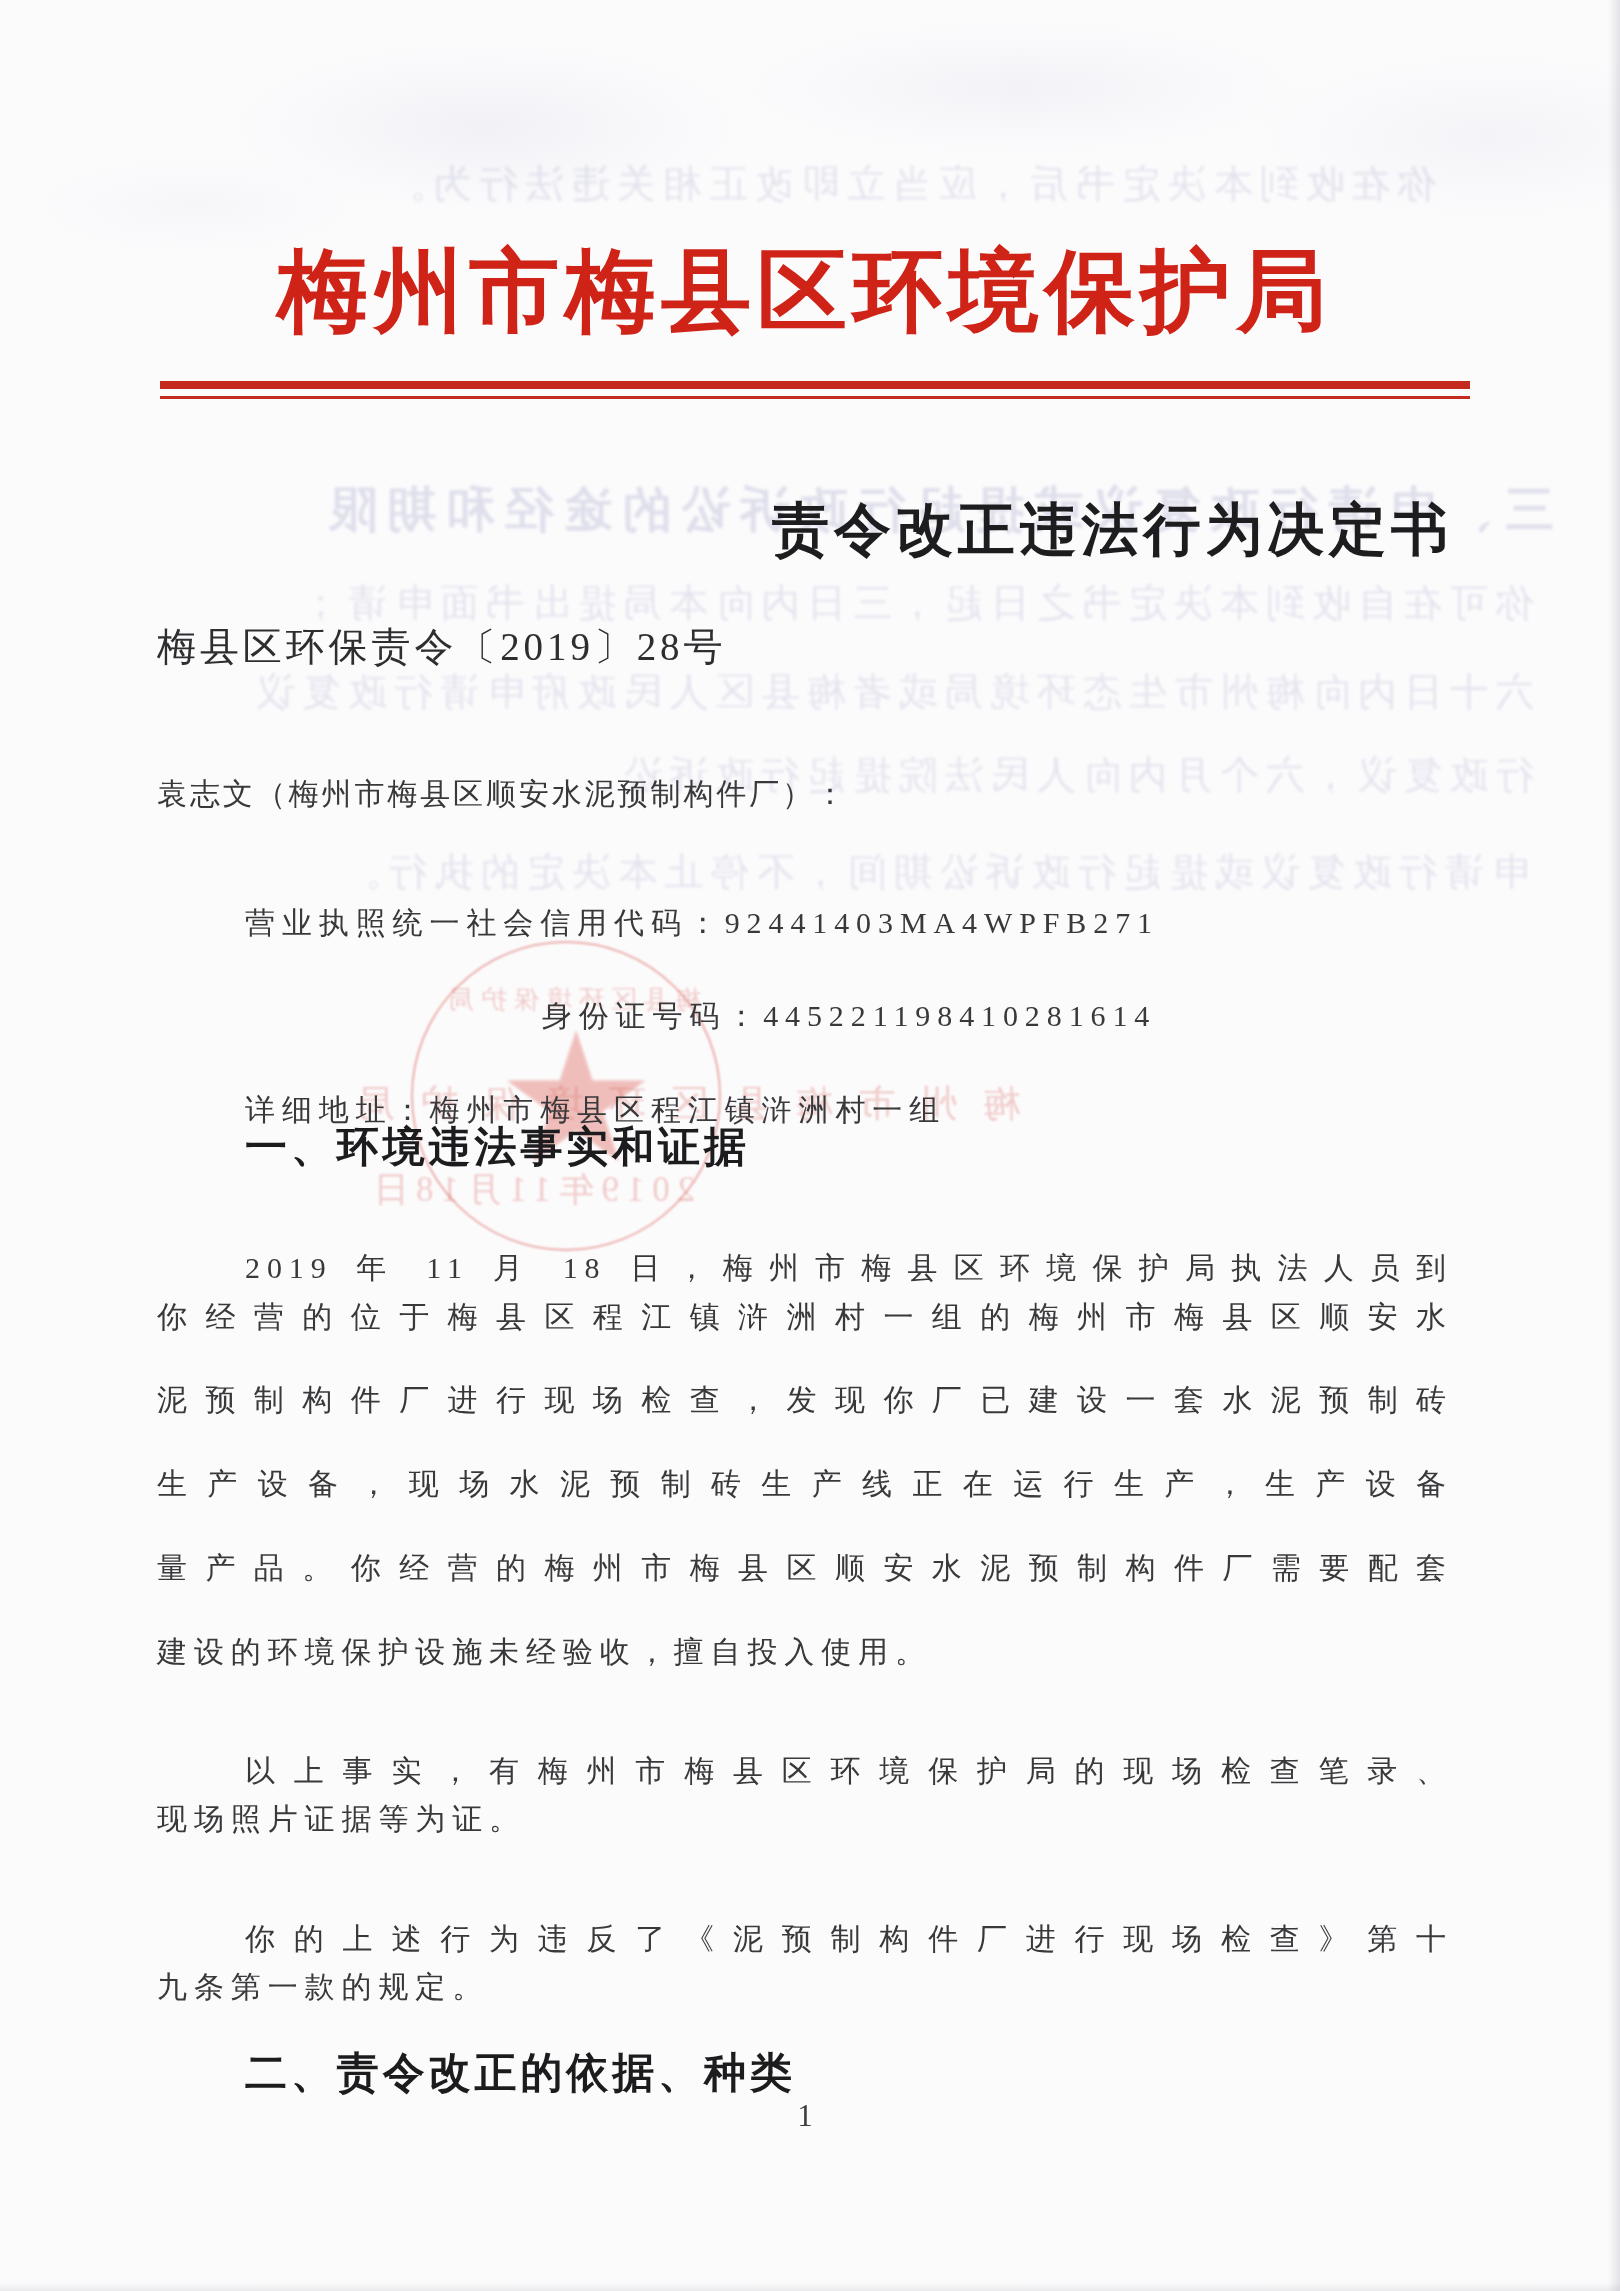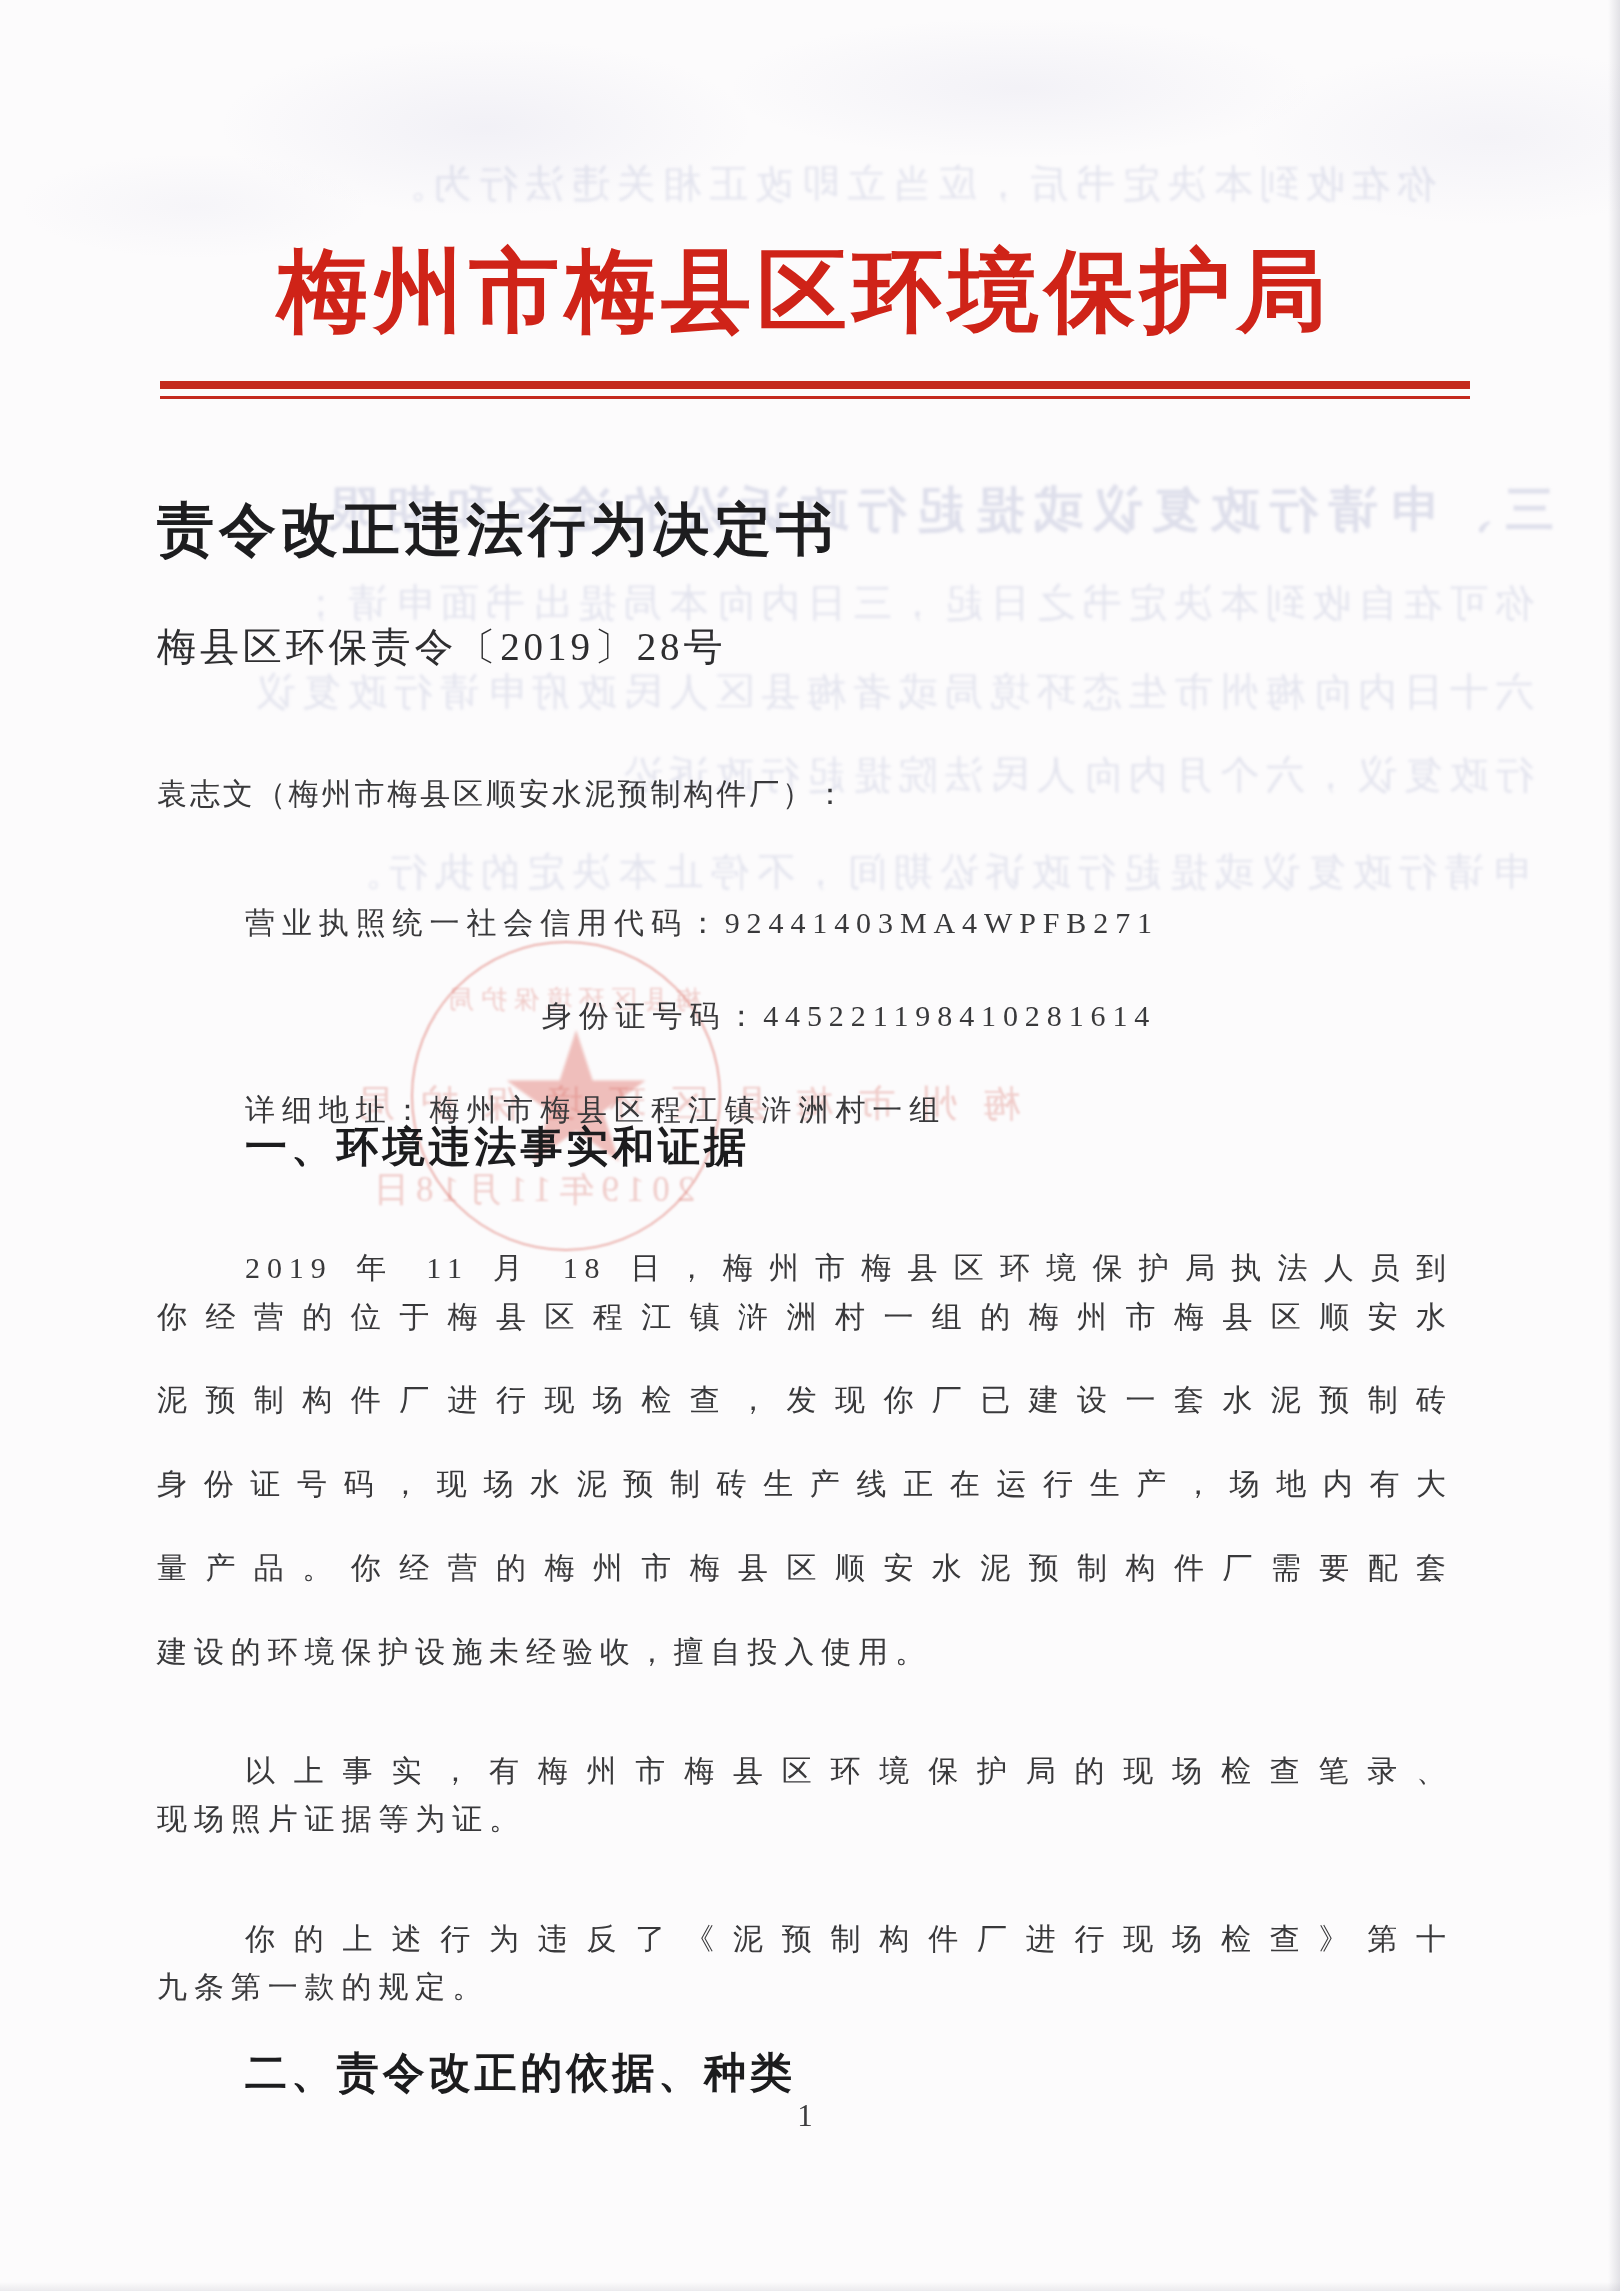--- a/index.html
+++ b/index.html
@@ -43,21 +43,21 @@
   .sealt2{top:1166px;left:274px;width:421px;font-size:35px;letter-spacing:7.8px;}
   .sealt3{top:1079px;left:265px;width:755px;font-size:37px;letter-spacing:25.5px;}
 
   
   .agency{position:absolute;left:157px;top:231px;width:1296px;text-align:center;
       font-size:90px;font-weight:bold;color:#cf2318;letter-spacing:5.9px;
       font-family:"Liberation Serif","DejaVu Serif",serif;white-space:nowrap;}
   .rule-thick{position:absolute;left:160px;top:381px;width:1310px;height:7.8px;background:#c42a1e;}
   .rule-thin {position:absolute;left:160px;top:396px;width:1310px;height:2.9px;background:#c42a1e;}
 
-  .doc-title{position:absolute;left:157px;top:492px;width:1296px;text-align:left;
+  .doc-title{position:absolute;left:157px;top:492px;width:1296px;text-align:right;
       font-size:57px;font-weight:bold;color:#1d1d1f;letter-spacing:4.9px;white-space:nowrap;}
   .doc-number{position:absolute;left:157px;top:620px;width:1296px;text-align:left;
       font-size:39px;color:#2e2e30;letter-spacing:3.9px;white-space:nowrap;}
 
   .line{position:absolute;left:157px;width:1296px;font-size:30px;color:#39393b;
       letter-spacing:6.9px;line-height:1.1;}
   .fill{text-align:justify;text-align-last:justify;text-justify:inter-character;word-break:break-all;}
   .short{text-align:left;}
   .ind{text-indent:88px;margin-top:36px;}
 
@@ -104,21 +104,21 @@
 <div class="line short recipient">袁志文（梅州市梅县区顺安水泥预制构件厂）：</div>
 <div class="line short ind info1">营业执照统一社会信用代码：92441403MA4WPFB271</div>
 <div class="line short ind info2">身份证号码：445221198410281614</div>
 <div class="line short ind info3">详细地址：梅州市梅县区程江镇浒洲村一组</div>
 
 <div class="h-sec sec1">一、环境违法事实和证据</div>
 
 <div class="line fill ind l0">2019 年 11 月 18 日，梅州市梅县区环境保护局执法人员到</div>
 <div class="line fill l1">你经营的位于梅县区程江镇浒洲村一组的梅州市梅县区顺安水</div>
 <div class="line fill l2">泥预制构件厂进行现场检查，发现你厂已建设一套水泥预制砖</div>
-<div class="line fill l3">身份证号码，现场水泥预制砖生产线正在运行生产，场地内有大</div>
+<div class="line fill l3">生产设备，现场水泥预制砖生产线正在运行生产，生产设备</div>
 <div class="line fill l4">量产品。你经营的梅州市梅县区顺安水泥预制构件厂需要配套</div>
 <div class="line short l5">建设的环境保护设施未经验收，擅自投入使用。</div>
 <div class="line fill ind l6">以上事实，有梅州市梅县区环境保护局的现场检查笔录、</div>
 <div class="line short l7">现场照片证据等为证。</div>
 <div class="line fill ind l8">你的上述行为违反了《泥预制构件厂进行现场检查》第十</div>
 <div class="line short l9">九条第一款的规定。</div>
 
 <div class="h-sec sec2">二、责令改正的依据、种类</div>
 
 <div class="page-num">1</div>

